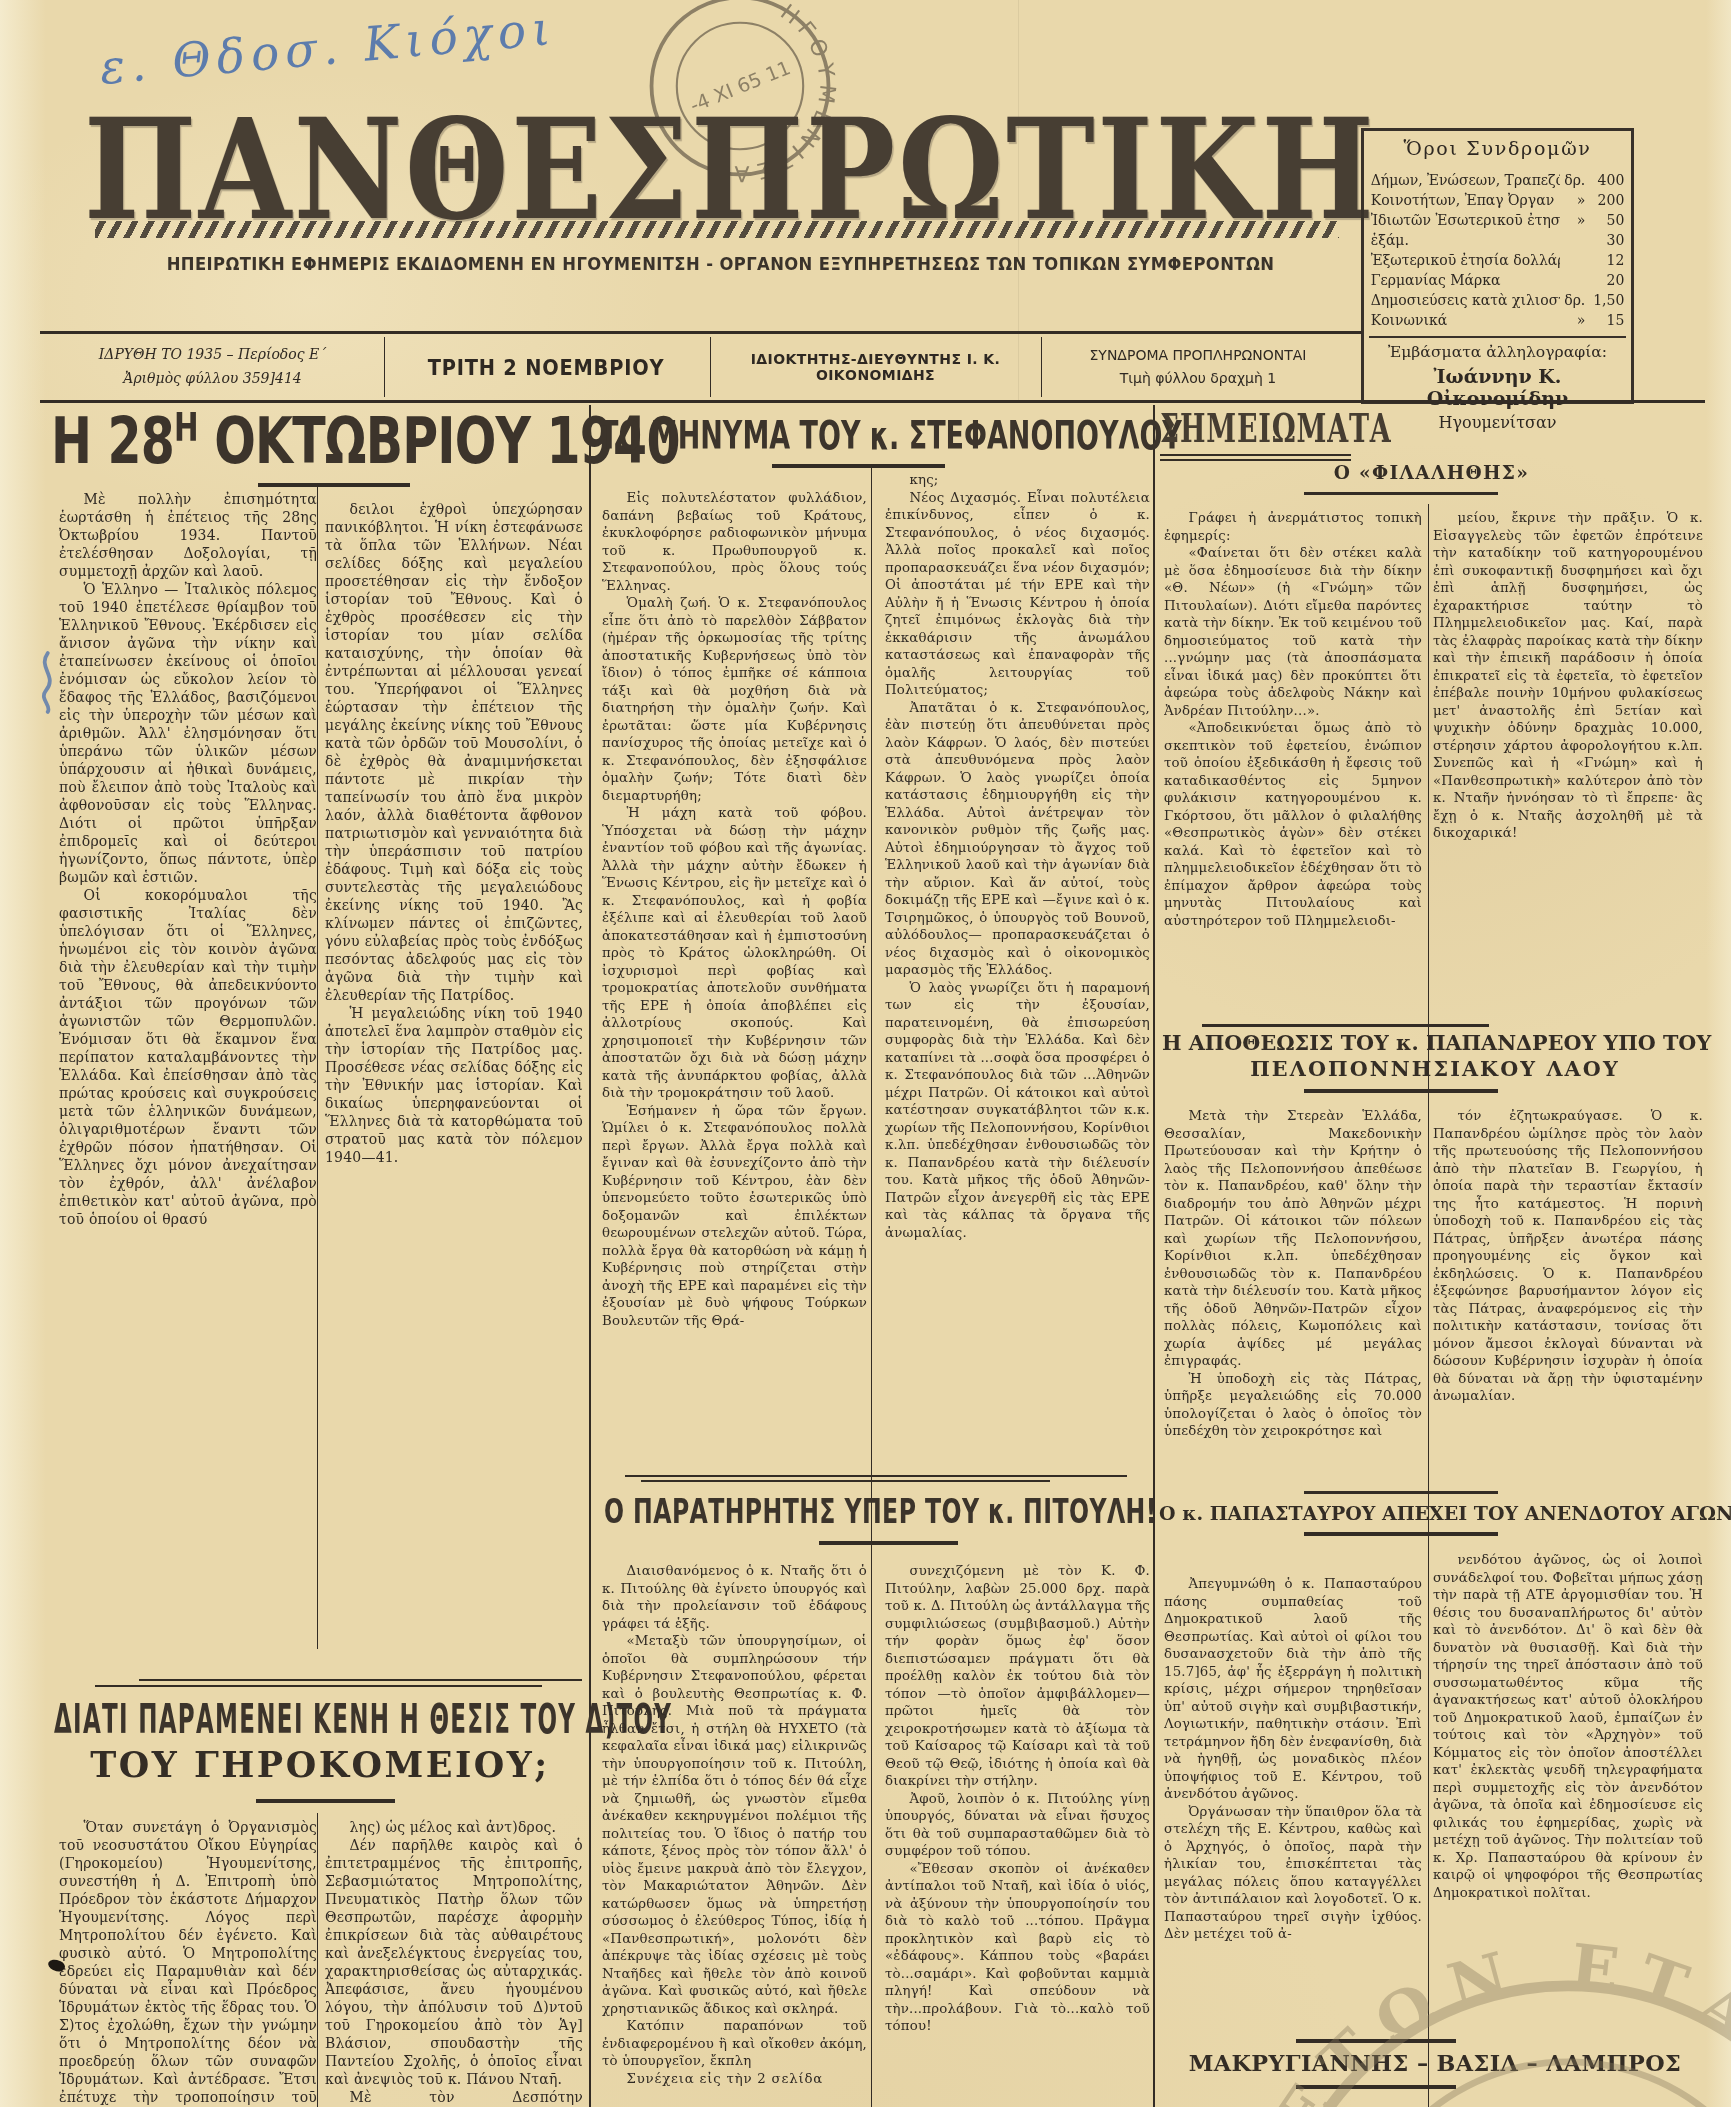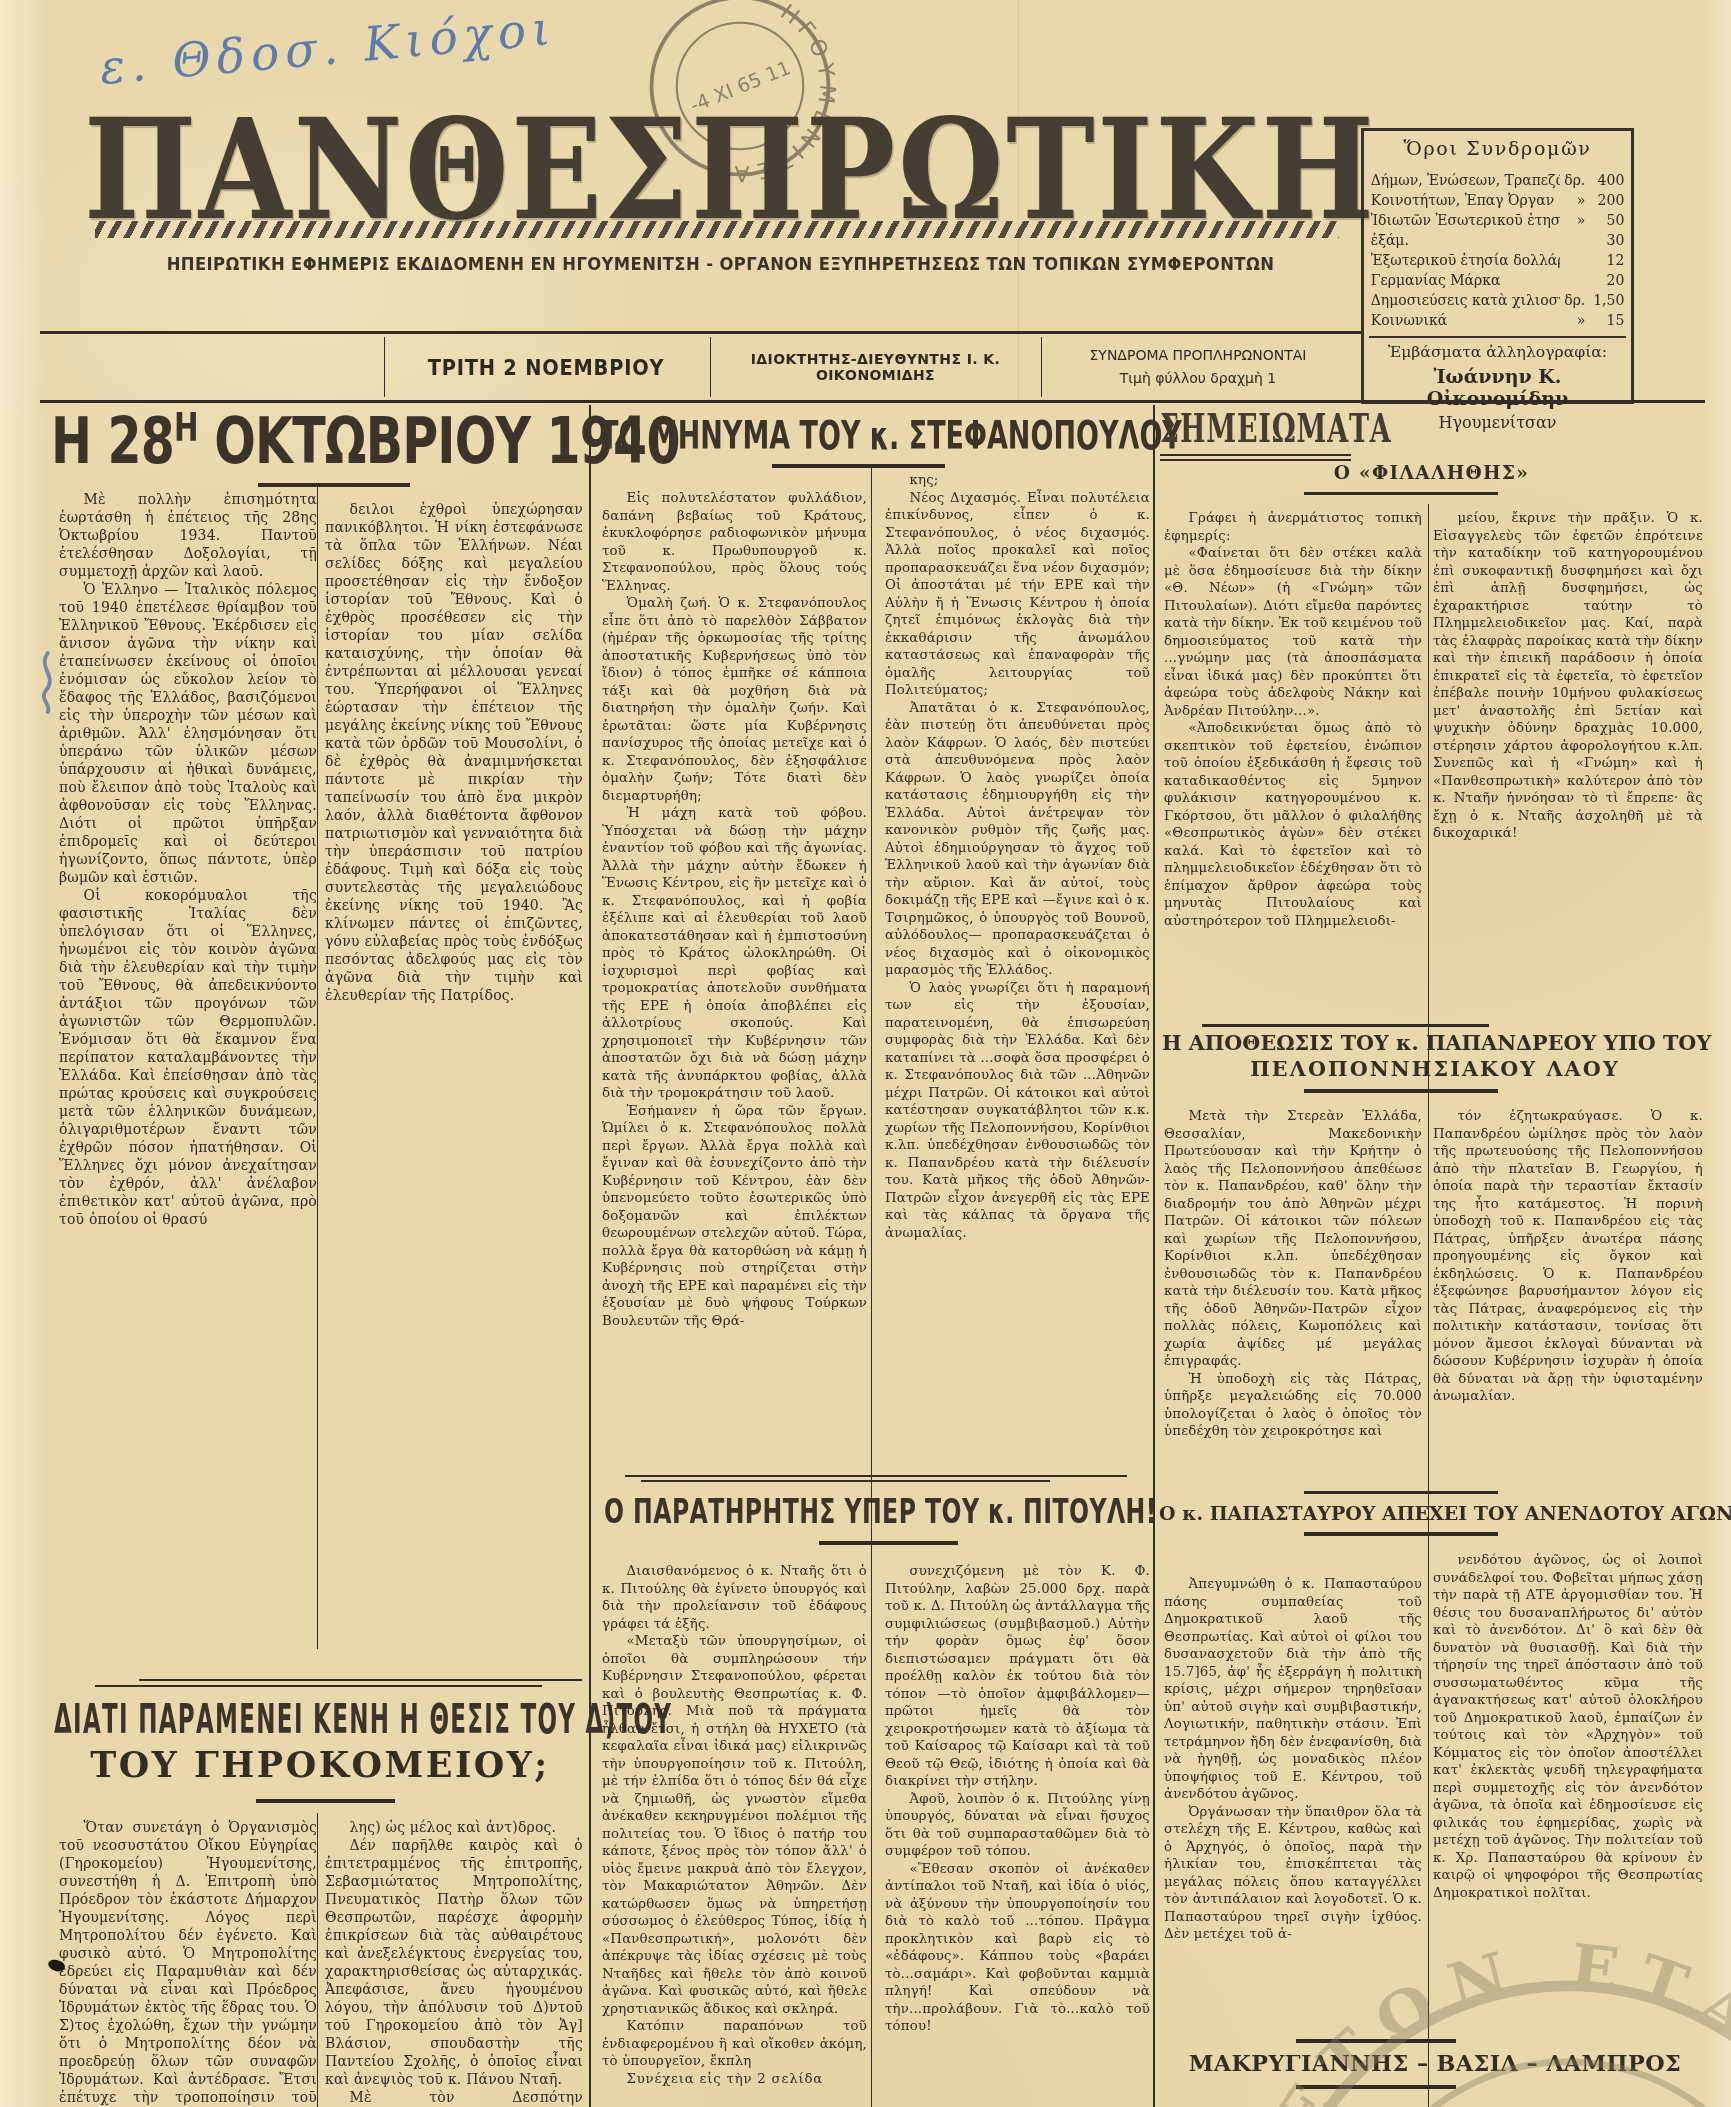--- a/index.html
+++ b/index.html
@@ -162,20 +162,24 @@
     <div class="bx-remit">Ἐμβάσματα ἀλληλογραφία:</div>
     <div class="bx-name">Ἰωάννην Κ. Οἰκονομίδην</div>
     <div class="bx-city">Ηγουμενίτσαν</div>
   </div>
 
   <div class="hrule" style="left:40px;top:331px;width:1322px;height:3px;"></div>
   <div class="hrule" style="left:40px;top:400px;width:1665px;height:3.4px;"></div>
   <div class="vrule" style="left:384px;top:337px;width:1.3px;height:60px;"></div>
   <div class="vrule" style="left:710px;top:337px;width:1.3px;height:60px;"></div>
   <div class="vrule" style="left:1041px;top:337px;width:1.3px;height:60px;"></div>
+  <div class="dl-cell" style="left:48px;width:329px;">
+    <div class="dl-founded">ΙΔΡΥΘΗ ΤΟ 1935 – Περίοδος Ε΄</div>
+    <div class="dl-founded">Ἀριθμὸς φύλλου 359]414</div>
+  </div>
   <div class="dl-cell" style="left:386px;width:320px;">
     <div class="dl-date">ΤΡΙΤΗ 2 ΝΟΕΜΒΡΙΟΥ</div>
   </div>
   <div class="dl-cell" style="left:713px;width:325px;">
     <div class="dl-owner">ΙΔΙΟΚΤΗΤΗΣ-ΔΙΕΥΘΥΝΤΗΣ Ι. Κ. ΟΙΚΟΝΟΜΙΔΗΣ</div>
   </div>
   <div class="dl-cell" style="left:1045px;width:306px;">
     <div class="dl-sub">ΣΥΝΔΡΟΜΑ ΠΡΟΠΛΗΡΩΝΟΝΤΑΙ</div>
     <div class="dl-sub l2">Τιμὴ φύλλου δραχμὴ 1</div>
   </div>
@@ -196,20 +200,21 @@
   <div class="abs h-simeio nosel">ΣΗΜΕΙΩΜΑΤΑ</div>
   <div class="hrule dbl" style="left:1160px;top:454px;width:191px;"></div>
 
   <div class="col bigcol" style="left:59px;top:490px;width:258px;height:1180px;">
       <p>Μὲ πολλὴν ἐπισημότητα ἑωρτάσθη ἡ ἐπέτειος τῆς 28ης Ὀκτωβρίου 1934. Παντοῦ ἐτελέσθησαν Δοξολογίαι, τῇ συμμετοχῇ ἀρχῶν καὶ λαοῦ.</p>
       <p>Ὁ Ἑλληνο — Ἰταλικὸς πόλεμος τοῦ 1940 ἐπετέλεσε θρίαμβον τοῦ Ἑλληνικοῦ Ἔθνους. Ἐκέρδισεν εἰς ἄνισον ἀγῶνα τὴν νίκην καὶ ἐταπείνωσεν ἐκείνους οἱ ὁποῖοι ἐνόμισαν ὡς εὔκολον λείον τὸ ἔδαφος τῆς Ἑλλάδος, βασιζόμενοι εἰς τὴν ὑπεροχὴν τῶν μέσων καὶ ἀριθμῶν. Ἀλλ' ἐλησμόνησαν ὅτι ὑπεράνω τῶν ὑλικῶν μέσων ὑπάρχουσιν αἱ ἠθικαὶ δυνάμεις, ποὺ ἔλειπον ἀπὸ τοὺς Ἰταλοὺς καὶ ἀφθονοῦσαν εἰς τοὺς Ἕλληνας. Διότι οἱ πρῶτοι ὑπῆρξαν ἐπιδρομεῖς καὶ οἱ δεύτεροι ἠγωνίζοντο, ὅπως πάντοτε, ὑπὲρ βωμῶν καὶ ἑστιῶν.</p>
       <p>Οἱ κοκορόμυαλοι τῆς φασιστικῆς Ἰταλίας δὲν ὑπελόγισαν ὅτι οἱ Ἕλληνες, ἡνωμένοι εἰς τὸν κοινὸν ἀγῶνα διὰ τὴν ἐλευθερίαν καὶ τὴν τιμὴν τοῦ Ἔθνους, θὰ ἀπεδεικνύοντο ἀντάξιοι τῶν προγόνων τῶν ἀγωνιστῶν τῶν Θερμοπυλῶν. Ἐνόμισαν ὅτι θὰ ἔκαμνον ἕνα περίπατον καταλαμβάνοντες τὴν Ἑλλάδα. Καὶ ἐπείσθησαν ἀπὸ τὰς πρώτας κρούσεις καὶ συγκρούσεις μετὰ τῶν ἑλληνικῶν δυνάμεων, ὀλιγαριθμοτέρων ἔναντι τῶν ἐχθρῶν πόσον ἠπατήθησαν. Οἱ Ἕλληνες ὄχι μόνον ἀνεχαίτησαν τὸν ἐχθρόν, ἀλλ' ἀνέλαβον ἐπιθετικὸν κατ' αὐτοῦ ἀγῶνα, πρὸ τοῦ ὁποίου οἱ θρασύ</p>
     </div>
   <div class="col bigcol" style="left:325px;top:500px;width:258px;height:1170px;">
       <p>δειλοι ἐχθροὶ ὑπεχώρησαν πανικόβλητοι. Ἡ νίκη ἐστεφάνωσε τὰ ὅπλα τῶν Ἑλλήνων. Νέαι σελίδες δόξης καὶ μεγαλείου προσετέθησαν εἰς τὴν ἔνδοξον ἱστορίαν τοῦ Ἔθνους. Καὶ ὁ ἐχθρὸς προσέθεσεν εἰς τὴν ἱστορίαν του μίαν σελίδα καταισχύνης, τὴν ὁποίαν θὰ ἐντρέπωνται αἱ μέλλουσαι γενεαί του. Ὑπερήφανοι οἱ Ἕλληνες ἑώρτασαν τὴν ἐπέτειον τῆς μεγάλης ἐκείνης νίκης τοῦ Ἔθνους κατὰ τῶν ὀρδῶν τοῦ Μουσολίνι, ὁ δὲ ἐχθρὸς θὰ ἀναμιμνήσκεται πάντοτε μὲ πικρίαν τὴν ταπείνωσίν του ἀπὸ ἕνα μικρὸν λαόν, ἀλλὰ διαθέτοντα ἄφθονον πατριωτισμὸν καὶ γενναιότητα διὰ τὴν ὑπεράσπισιν τοῦ πατρίου ἐδάφους. Τιμὴ καὶ δόξα εἰς τοὺς συντελεστὰς τῆς μεγαλειώδους ἐκείνης νίκης τοῦ 1940. Ἂς κλίνωμεν πάντες οἱ ἐπιζῶντες, γόνυ εὐλαβείας πρὸς τοὺς ἐνδόξως πεσόντας ἀδελφούς μας εἰς τὸν ἀγῶνα διὰ τὴν τιμὴν καὶ ἐλευθερίαν τῆς Πατρίδος.</p>
+      <p>Ἡ μεγαλειώδης νίκη τοῦ 1940 ἀποτελεῖ ἕνα λαμπρὸν σταθμὸν εἰς τὴν ἱστορίαν τῆς Πατρίδος μας. Προσέθεσε νέας σελίδας δόξης εἰς τὴν Ἐθνικήν μας ἱστορίαν. Καὶ δικαίως ὑπερηφανεύονται οἱ Ἕλληνες διὰ τὰ κατορθώματα τοῦ στρατοῦ μας κατὰ τὸν πόλεμον 1940—41.</p>
     </div>
 
   <div class="hrule" style="left:139px;top:1679px;width:443px;height:1.7px;"></div>
   <div class="hrule" style="left:95px;top:1685px;width:447px;height:1.7px;"></div>
   <div class="abs head h-giro1">ΔΙΑΤΙ ΠΑΡΑΜΕΝΕΙ ΚΕΝΗ Η ΘΕΣΙΣ ΤΟΥ Δ)ΤΟΥ</div>
   <div class="abs h-serif h-giro2">ΤΟΥ ΓΗΡΟΚΟΜΕΙΟΥ;</div>
   <div class="hrule" style="left:256px;top:1799px;width:139px;height:3.8px;"></div>
   <div class="col bigcol" style="left:59px;top:1818px;width:258px;height:620px;">
       <p>Ὅταν συνετάγη ὁ Ὀργανισμὸς τοῦ νεοσυστάτου Οἴκου Εὐγηρίας (Γηροκομείου) Ἡγουμενίτσης, συνεστήθη ἡ Δ. Ἐπιτροπὴ ὑπὸ Πρόεδρον τὸν ἑκάστοτε Δήμαρχον Ἡγουμενίτσης. Λόγος περὶ Μητροπολίτου δέν ἐγένετο. Καὶ φυσικὸ αὐτό. Ὁ Μητροπολίτης ἑδρεύει εἰς Παραμυθιὰν καὶ δέν δύναται νὰ εἶναι καὶ Πρόεδρος Ἱδρυμάτων ἐκτὸς τῆς ἕδρας του. Ὁ Σ)τος ἐχολώθη, ἔχων τὴν γνώμην ὅτι ὁ Μητροπολίτης δέον νὰ προεδρεύῃ ὅλων τῶν συναφῶν Ἱδρυμάτων. Καὶ ἀντέδρασε. Ἔτσι ἐπέτυχε τὴν τροποποίησιν τοῦ Ὀργανισμοῦ τοῦ Γηροκομείου ὑπέρ αὐτοῦ.</p>
     </div>

